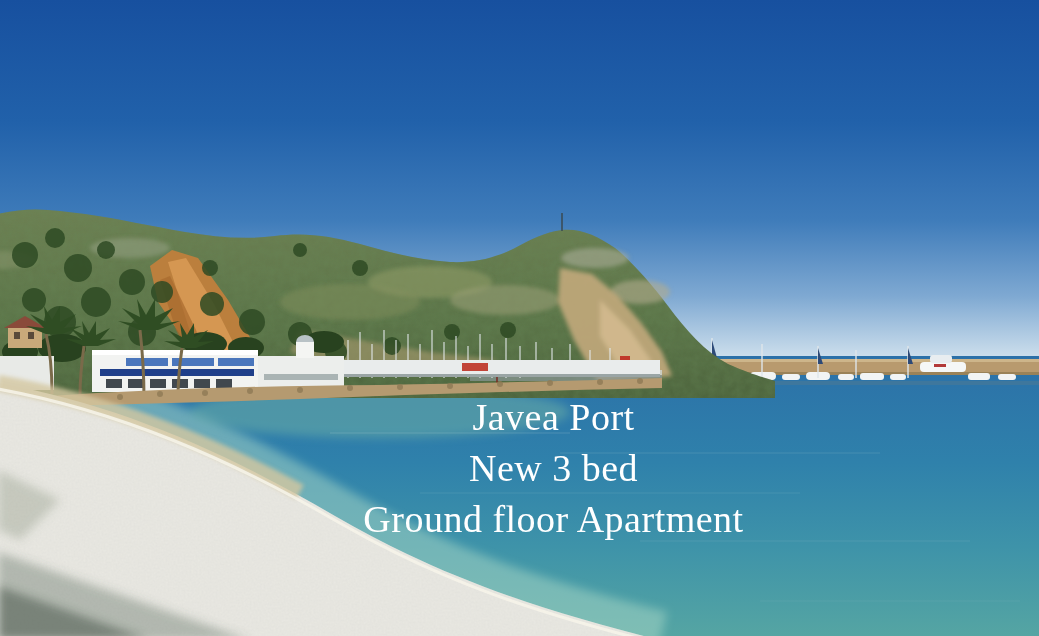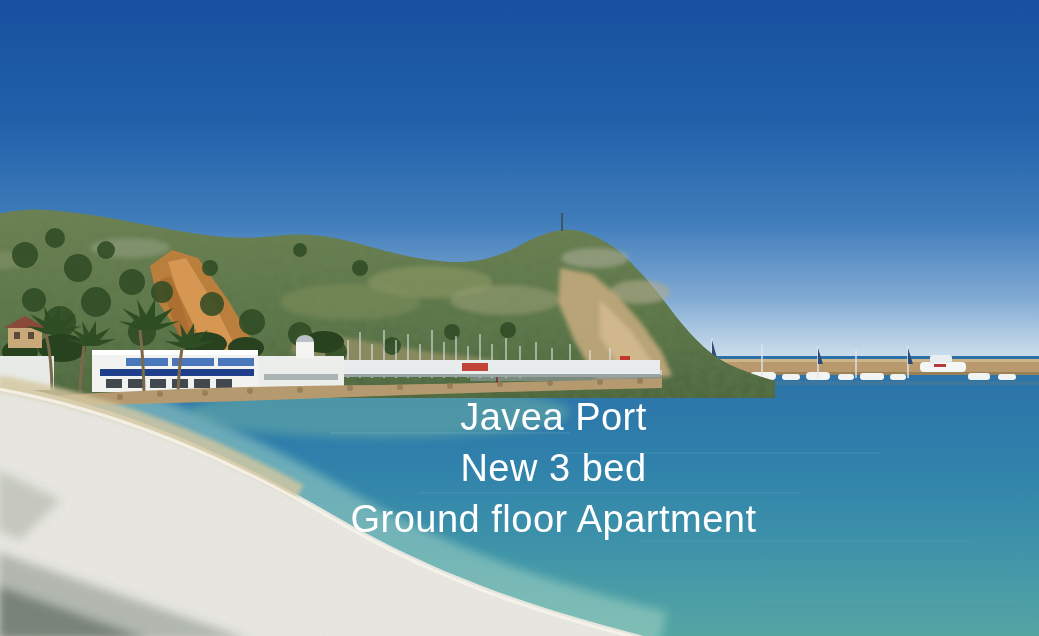--- a/index.html
+++ b/index.html
@@ -1,20 +1,20 @@
 <!DOCTYPE html>
 <html><head>
 <meta charset="utf-8">
 <style>
   html,body{margin:0;padding:0;background:#222;}
   .stage{
     position:relative;
     width:1039px;height:636px;
     overflow:hidden;
-    font-family:Liberation Sans, sans-serif;
+    font-family:Liberation Serif, serif;
   }
   .stage svg{position:absolute;inset:0;display:block;}
   .caption{
     position:absolute;
     top:392px;
     left:34px;
     width:1039px;
     text-align:center;
     color:#ffffff;
     font-size:38px;

